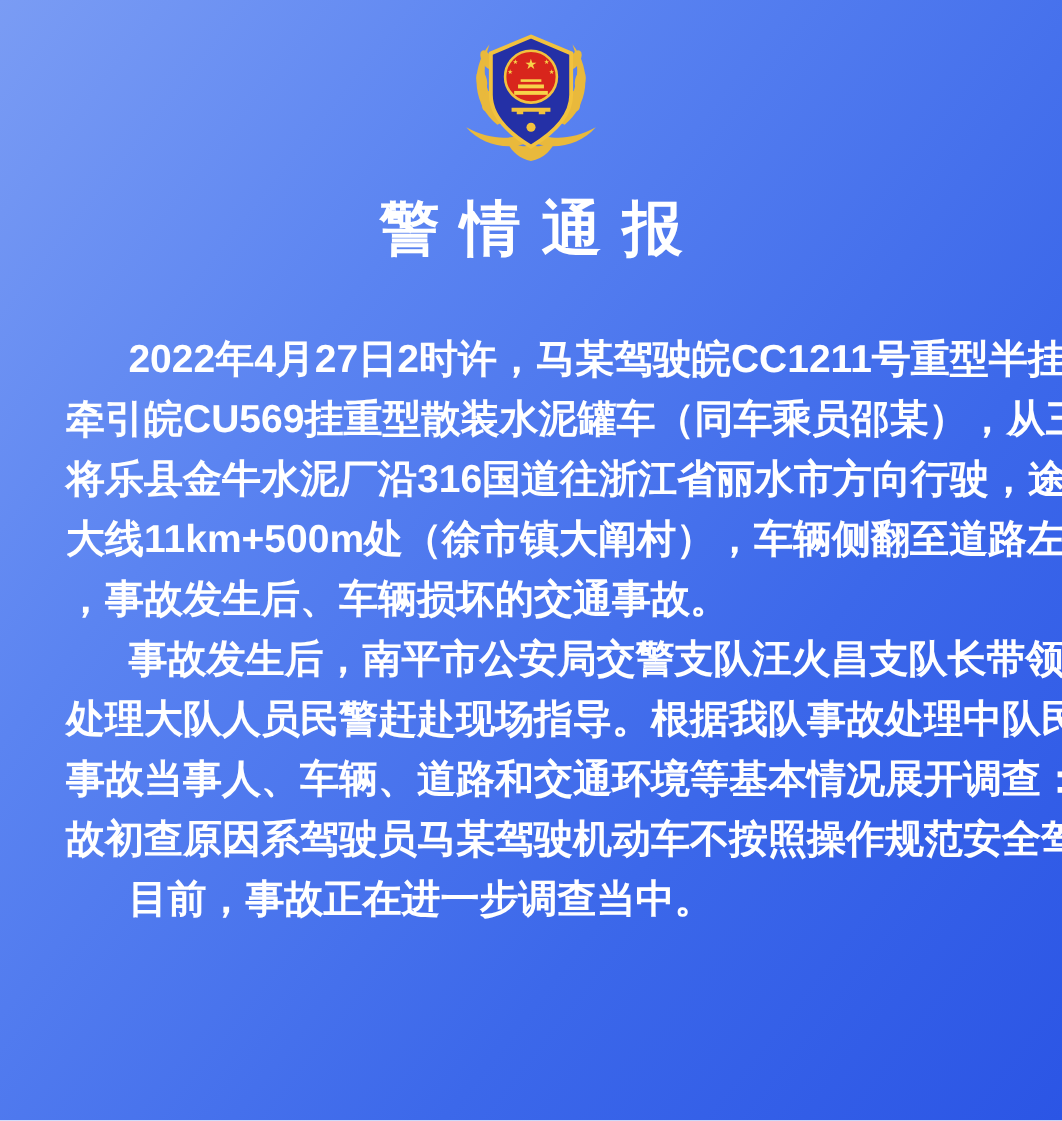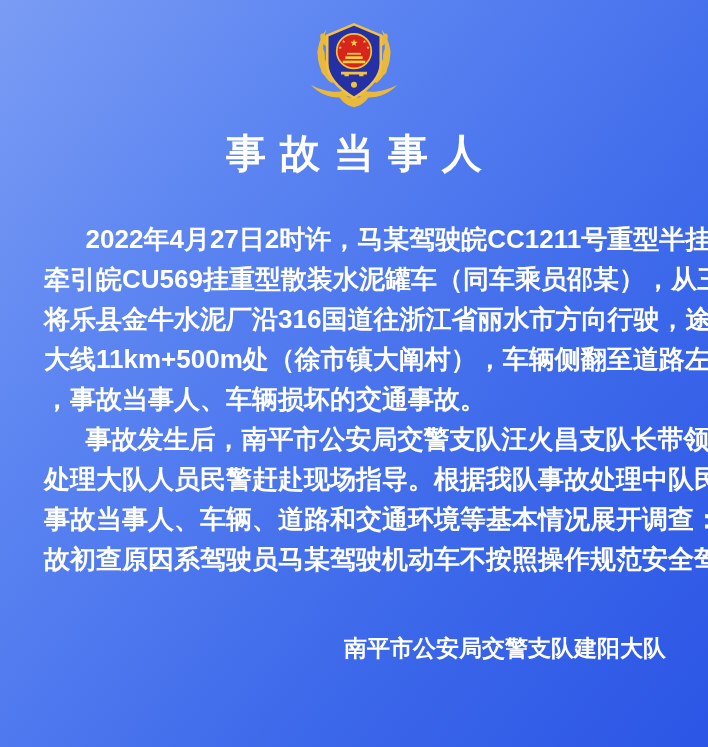--- a/index.html
+++ b/index.html
@@ -86,35 +86,37 @@
         <rect x="52" y="45" width="16" height="2"></rect>
         <rect x="50" y="49" width="20" height="3"></rect>
         <rect x="47" y="54" width="26" height="3"></rect>
       </g>
 
       <path d="M45,67 h30 v3 h-4 v2 h-5 v-2 h-12 v2 h-5 v-2 h-4 Z" fill="#f2c23e"></path>
       <circle cx="60" cy="82" r="3.5" fill="#f2c23e"></circle>
     </svg>
   </div>
 
-  <div class="page-title">事故当事人</div>
+  <div class="page-title">警情通报</div>
 
   <div class="notice-body">
     <div>
       <div class="body-line indent">2022年4月27日2时许，马某驾驶皖CC1211号重型半挂牵引车</div>
       <div class="body-line">牵引皖CU569挂重型散装水泥罐车（同车乘员邵某），从三明市</div>
       <div class="body-line">将乐县金牛水泥厂沿316国道往浙江省丽水市方向行驶，途经徐</div>
       <div class="body-line">大线11km+500m处（徐市镇大阐村），车辆侧翻至道路左侧路外</div>
-      <div class="body-line">，事故当事人、车辆损坏的交通事故。</div>
+      <div class="body-line">，事故发生后、车辆损坏的交通事故。</div>
     </div>
     <div>
       <div class="body-line indent">事故发生后，南平市公安局交警支队汪火昌支队长带领事故</div>
       <div class="body-line">处理大队人员民警赶赴现场指导。根据我队事故处理中队民警对</div>
       <div class="body-line">事故当事人、车辆、道路和交通环境等基本情况展开调查：该事</div>
       <div class="body-line">故初查原因系驾驶员马某驾驶机动车不按照操作规范安全驾驶。</div>
     </div>
+    <div>
+      <div class="body-line indent">目前，事故正在进一步调查当中。</div>
+    </div>
   </div>
 
   <div class="footer-block">
-    <div class="footer-signature">南平市公安局交警支队建阳大队</div>
   </div>
 
 </div>
 
 </body></html>

